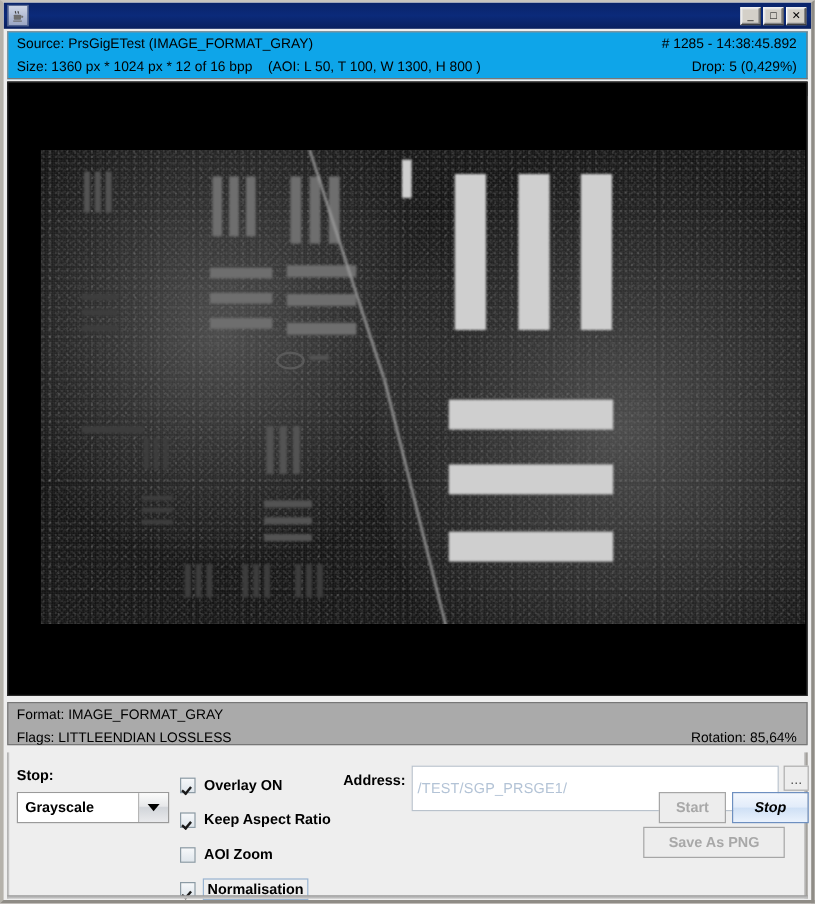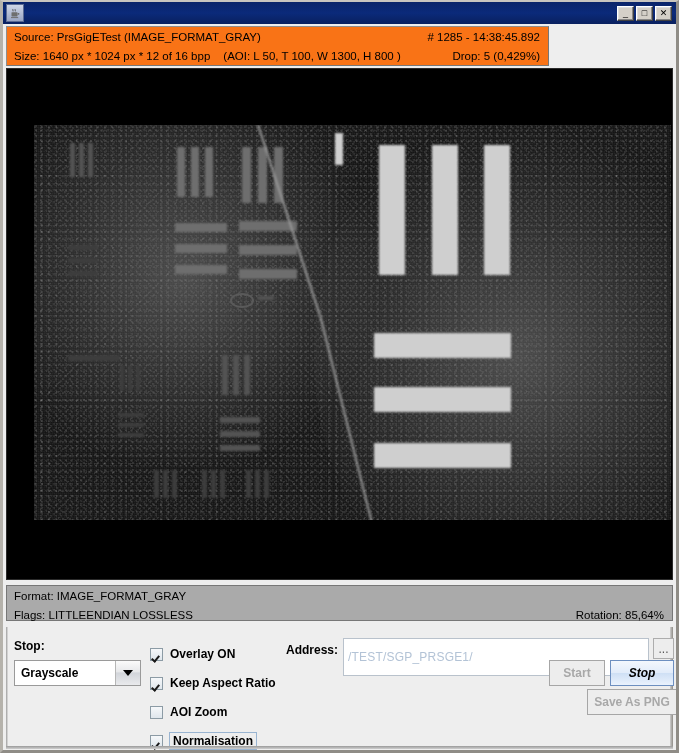--- a/index.html
+++ b/index.html
@@ -65,23 +65,23 @@
     box-sizing: border-box;
     font-size: 9px;
     color: #000;
     line-height: 1;
   }
 
   
   .info-panel {
     position: absolute;
     left: 3px; top: 24px;
-    width: 543px;
+    width: 667px;
     height: 40px;
-    background: #f97316;
+    background: #0ea5e9;
     border: 1px solid #777777;
     border-top-color: #8e8e8e;
     border-left-color: #8e8e8e;
     box-sizing: border-box;
     font-size: 11.5px;
     color: #000;
   }
   .info-row {
     position: absolute;
     left: 0; right: 0;
@@ -310,21 +310,21 @@
     color: #a8a8a8;
   }
   .btn.enabled {
     color: #000;
     border: 1px solid #6d8fc0;
     background: linear-gradient(to bottom, #f3f7fd 0%, #e2ecfa 48%, #cfe0f5 52%, #eaf2fd 100%);
     font-style: italic;
   }
   #btn-start     { left: 543px; top: 33px; width: 56px; text-align: center; }
   #btn-stop      { left: 604px; top: 33px; width: 64px; }
-  #btn-save-png  { left: 581px; top: 62px; width: 90px; }
+  #btn-save-png  { left: 530px; top: 62px; width: 118px; }
 
   .ctl-bottom-edge {
     position: absolute;
     left: 0; bottom: 0;
     width: 100%; height: 3px;
     background: linear-gradient(to bottom, #9a9a9a, #cfcfcf);
   }
   .ctl-left-edge {
     position:absolute;
     left:0; top:0; width:2px; height:100%;
@@ -360,21 +360,21 @@
     </div>
   </div>
 
   <div class="info-panel">
     <div class="info-row r1">
       <span class="info-left">Source: PrsGigETest (IMAGE_FORMAT_GRAY)</span>
       <span class="info-right"># 1285 - 14:38:45.892</span>
     </div>
     <div class="info-row r2">
       <span class="info-left">
-        <span>Size: 1640 px * 1024 px * 12 of 16 bpp</span><span class="info-aoi">(AOI: L 50, T 100, W 1300, H 800 )</span>
+        <span>Size: 1360 px * 1024 px * 12 of 16 bpp</span><span class="info-aoi">(AOI: L 50, T 100, W 1300, H 800 )</span>
       </span>
       <span class="info-right">Drop: 5 (0,429%)</span>
     </div>
   </div>
 
   <div class="topbar-dark"></div>
   <div class="image-panel">
     <div class="image-canvas">
       <div class="noise"></div>
       <div class="grain"></div>

